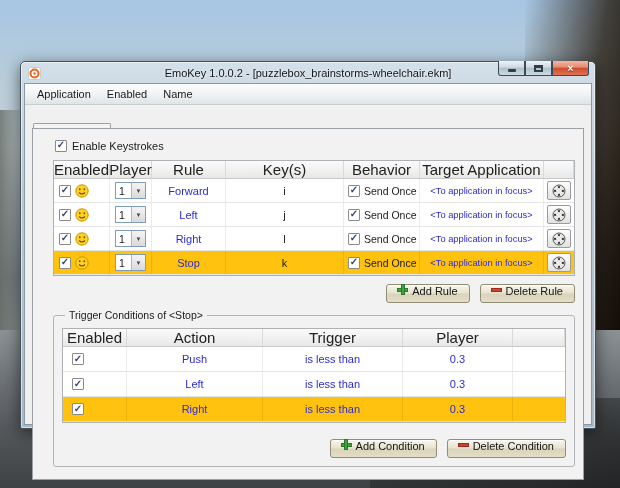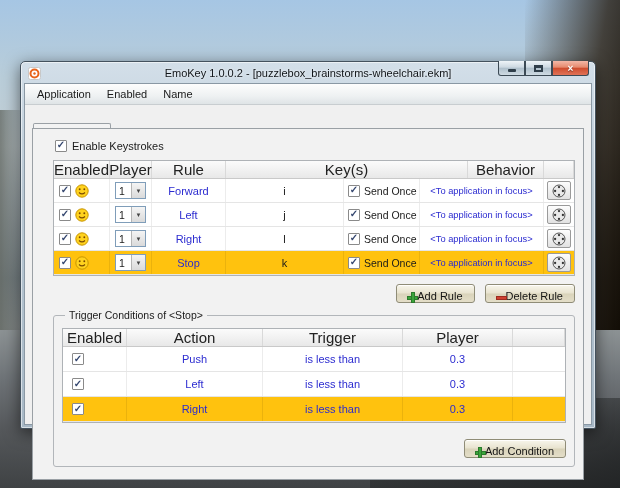--- a/index.html
+++ b/index.html
@@ -79,21 +79,21 @@
   .select{width:31px;height:17px;border:1px solid #7f9db9;background:#fff;display:flex;align-items:center;
        font-size:10.5px;box-sizing:border-box;}
   .select-value{flex:1;padding-left:3px;text-align:left;}
   .select-arrow{width:13px;height:100%;background:linear-gradient(#f4f4f4,#dadada);border-left:1px solid #b5b5b5;
        font-size:6px;display:flex;align-items:center;justify-content:center;color:#444;}
 
   .dpad-btn{width:24px;height:19px;border:1px solid #9a9a9a;border-radius:2px;padding:0;
        background:linear-gradient(#fdfdfd,#e2e2e2);display:flex;align-items:center;justify-content:center;}
 
   .btnrow{display:flex;justify-content:flex-end;gap:10px;margin-top:8px;}
-  .btn{height:19px;display:inline-flex;align-items:flex-end;padding:0 11px;font-size:11px;color:#141414;
+  .btn{height:19px;display:inline-flex;align-items:flex-start;gap:5px;padding:0 11px;font-size:11px;color:#141414;
        border:1px solid #8f8c77;border-radius:3px;
        background:linear-gradient(#f8f6ec,#e8e3cf 48%,#d9d3ba 52%,#e4dec8);
        box-shadow:inset 0 1px 0 rgba(255,255,255,.9);}
   .icon-plus,.icon-minus{width:9px;height:9px;position:relative;display:inline-block;flex:none;}
   .icon-plus::before{content:"";position:absolute;left:0;top:3.5px;width:9px;height:2px;background:#3aa53a;outline:1px solid #2c7a2c;}
   .icon-plus::after{content:"";position:absolute;left:3.5px;top:0;width:2px;height:9px;background:#3aa53a;outline:1px solid #2c7a2c;}
   .icon-minus::before{content:"";position:absolute;left:0;top:3.5px;width:9px;height:2.5px;background:#d04030;outline:1px solid #9c2c20;}
 
   .groupbox{margin-top:12px;border:1px solid #b2b6ba;border-radius:3px;position:relative;
        padding:12px 8px 8px 8px;height:152px;box-sizing:border-box;display:flex;flex-direction:column;}
@@ -149,20 +149,21 @@
           <span>Enable Keystrokes</span>
         </div>
 
         <div class="dtable">
           <div class="thead">
             <span class="cell col-enabled">Enabled</span>
             <span class="cell col-player">Player</span>
             <span class="cell col-name">Rule</span>
             <span class="cell col-keys">Key(s)</span>
             <span class="cell col-behavior">Behavior</span>
+            <span class="cell col-target">Target Application</span>
             <span class="cell col-btn"></span>
           </div>
           <div class="trow">
               <span class="cell col-enabled">
                 <span class="checkbox checked"></span>
                 <svg width="14" height="14" viewBox="0 0 14 14">
                   <circle cx="7" cy="7" r="6.2" fill="#ffd21e" stroke="#c79500"></circle>
                   <circle cx="4.7" cy="5.3" r="0.95" fill="#7a4a00"></circle>
                   <circle cx="9.3" cy="5.3" r="0.95" fill="#7a4a00"></circle>
                   <path d="M4 8.5 q3 2.8 6 0" stroke="#7a4a00" stroke-width="1.1" fill="none"></path>
@@ -351,19 +352,23 @@
               </div>
           </div>
 
           <div class="spacer"></div>
 
           <div class="btnrow" style="margin-top:0;">
             <button class="btn">
               <span class="icon-plus"></span>
               <span>Add Condition</span>
             </button>
+            <button class="btn">
+              <span class="icon-minus"></span>
+              <span>Delete Condition</span>
+            </button>
           </div>
         </div>
 
       </div>
     </div>
   </div>
 </div>
 
 </body></html>

